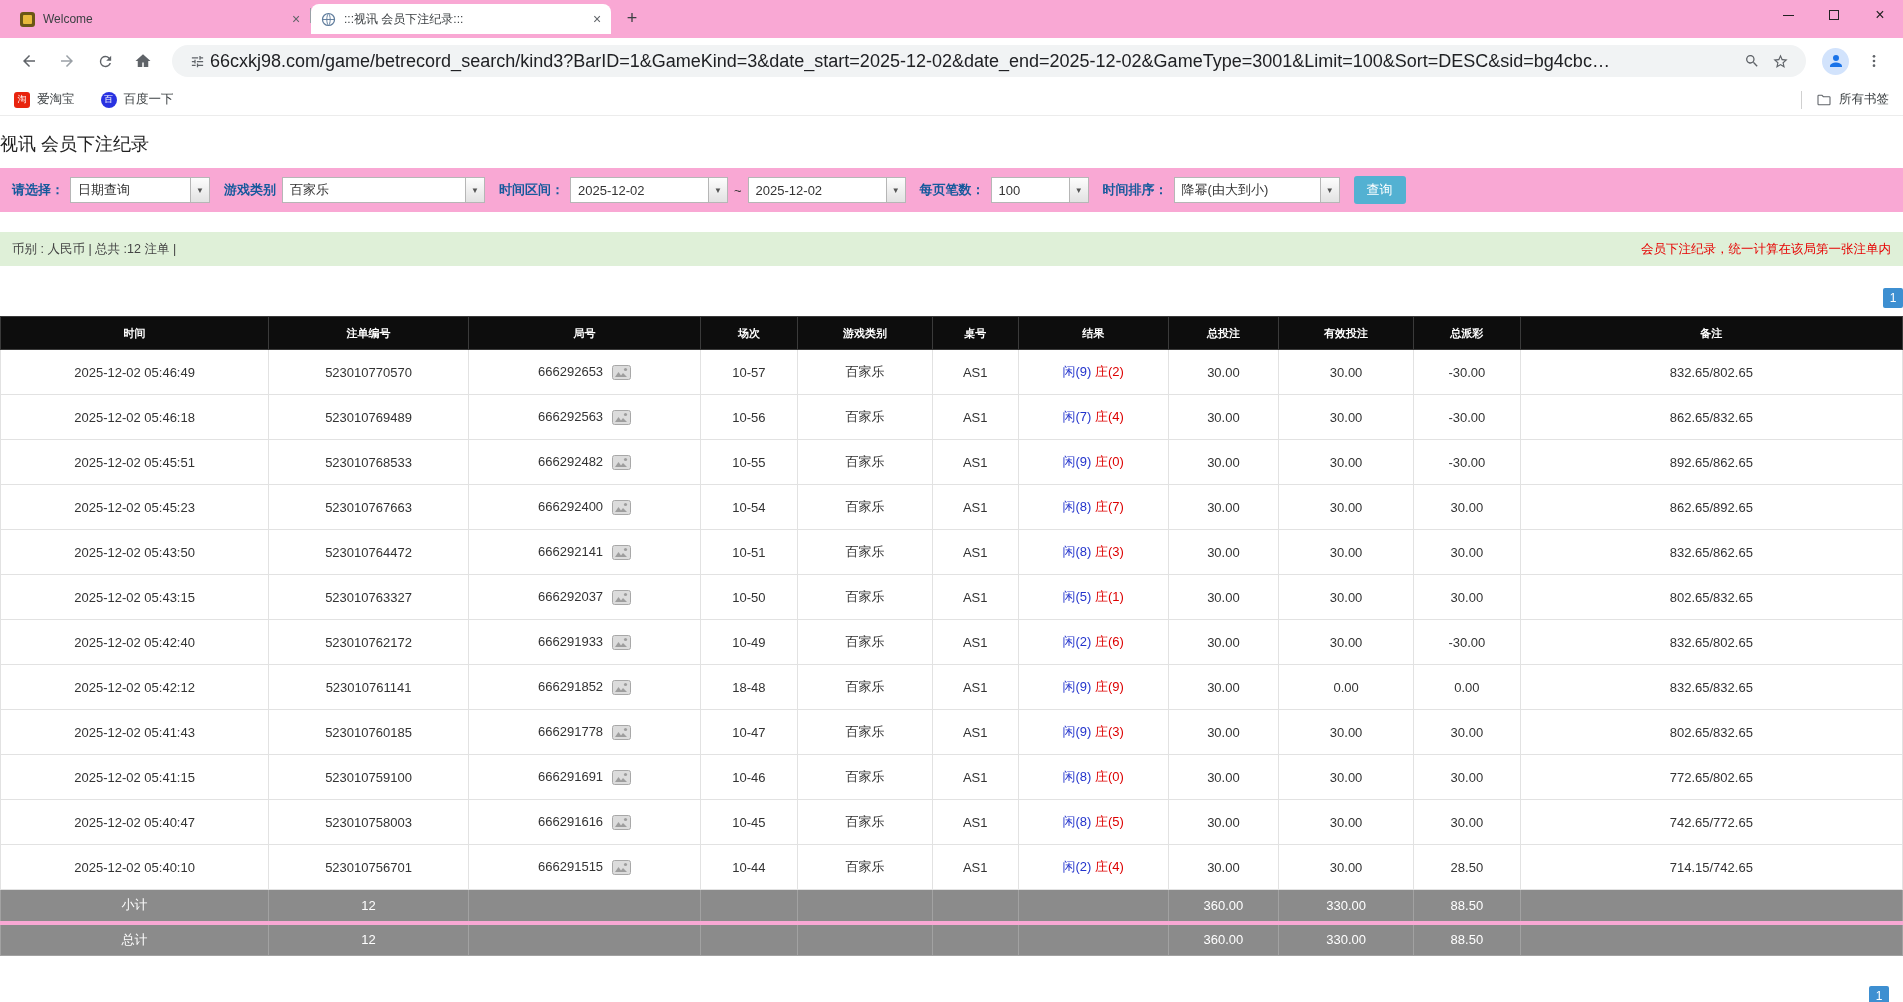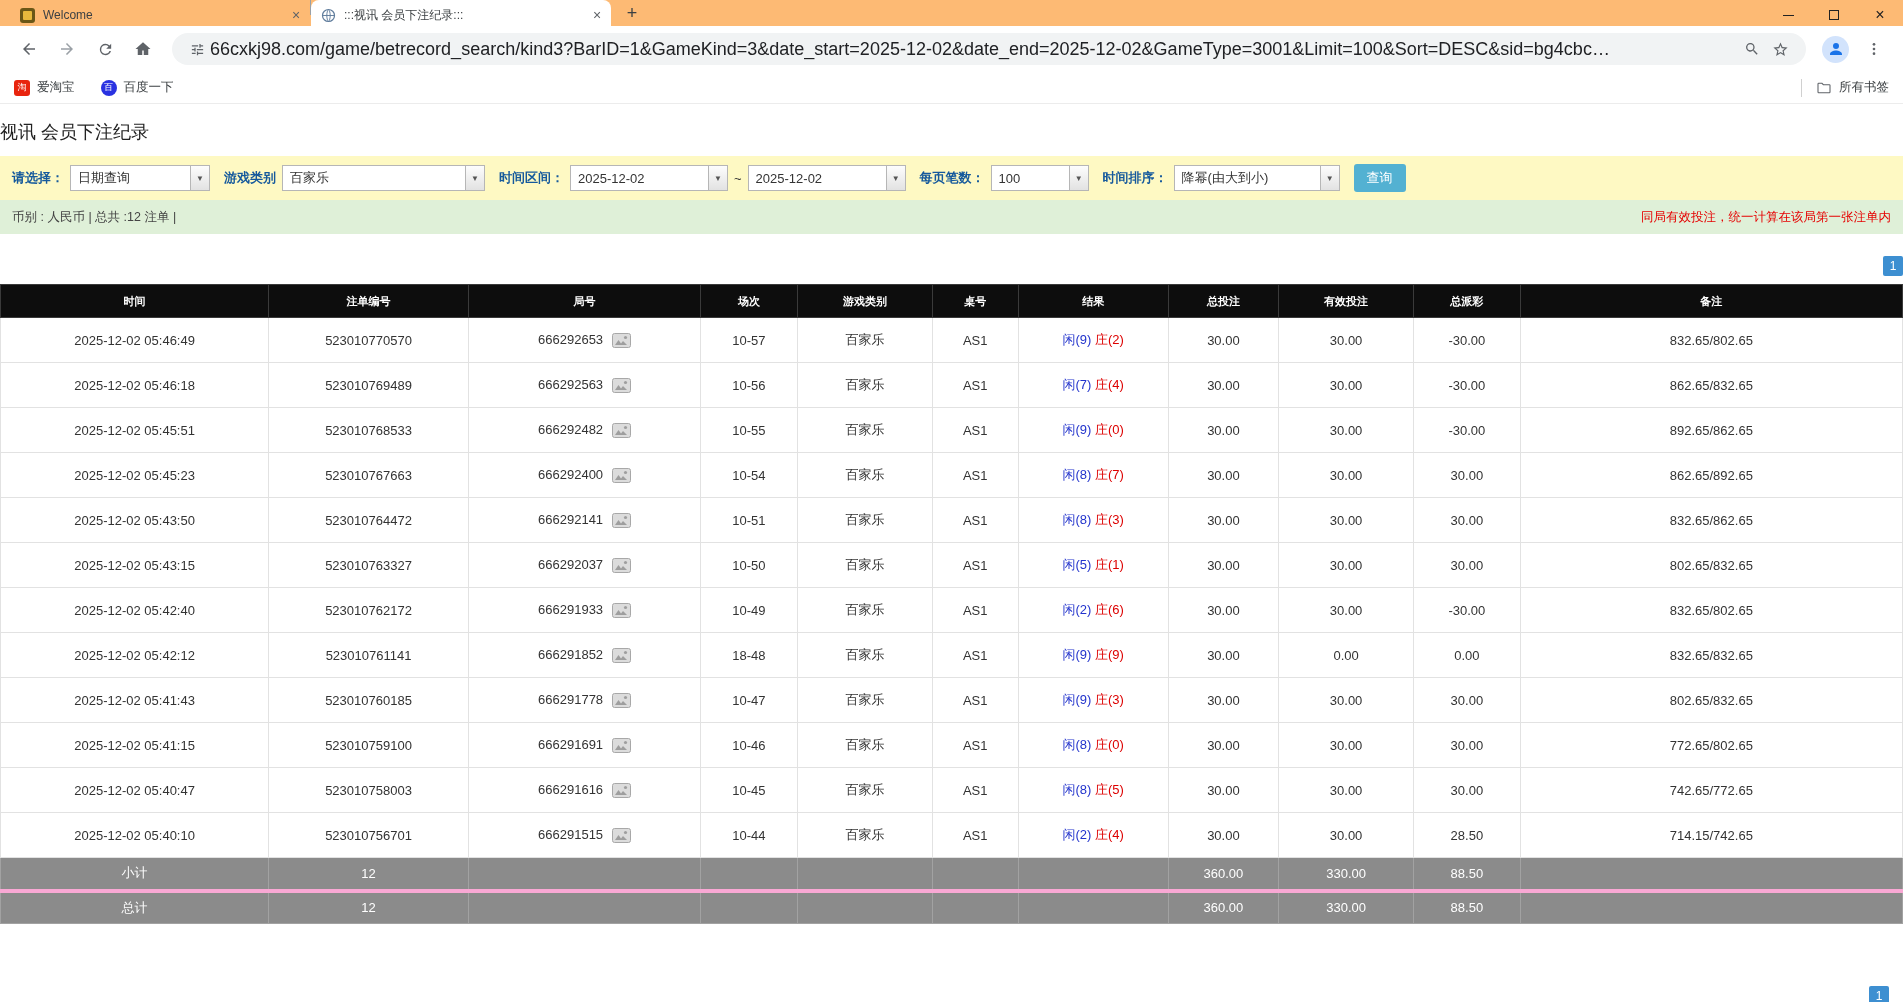--- a/index.html
+++ b/index.html
@@ -1,21 +1,21 @@
 <!DOCTYPE html>
 <html><head>
 <meta charset="utf-8">
 <style>
   *{box-sizing:border-box;}
   html,body{margin:0;padding:0;}
   body{width:1903px;height:1002px;overflow:hidden;background:#fff;
        font-family:"Liberation Sans","DejaVu Sans",sans-serif;position:relative;color:#333;}
 
   
-  .tabstrip{height:26px;background:#fdba74;display:flex;align-items:flex-start;padding-left:10px;position:relative;}
+  .tabstrip{height:38px;background:#f9a8d4;display:flex;align-items:center;padding-left:10px;position:relative;}
   .tab{width:300px;height:30px;display:flex;align-items:center;padding:0 6px 0 10px;
        border-radius:8px 8px 0 0;color:#3c4043;font-size:12px;cursor:pointer;}
   .tab.active{background:#fff;}
   .favicon{width:15px;height:15px;margin-right:8px;flex:none;display:flex;align-items:center;justify-content:center;}
   .fav-welcome{background:#6b5716;border-radius:3px;position:relative;}
   .fav-welcome::after{content:"";position:absolute;inset:3px;background:#e8b93c;border-radius:1px;}
   .tab-title{flex:1;white-space:nowrap;overflow:hidden;text-overflow:ellipsis;}
   .tab-close{width:16px;height:16px;border-radius:50%;display:flex;align-items:center;justify-content:center;
              color:#5f6368;font-size:14px;margin-left:6px;flex:none;cursor:pointer;}
   .tab-divider{width:1px;height:15px;background:#9aa0a6;margin:0 0 8px 0;}
@@ -44,34 +44,34 @@
           color:#fff;font-size:9px;border-radius:3px;}
   .bm-taobao{background:#e8240e;}
   .bm-baidu{background:#2932e1;border-radius:50%;}
   .bm-right{margin-left:auto;display:flex;align-items:center;cursor:pointer;}
   .bm-sep{width:1px;height:18px;background:#d0d0d0;margin-right:14px;}
   .bm-right svg{margin-right:7px;}
 
   
   .content{padding:0 0;position:relative;}
   .page-title{font-size:18px;color:#222;margin:16px 0 12px 0;}
-  .filterbar{background:#fef9c3;height:44px;display:flex;align-items:center;padding:0 12px;font-size:13px;}
+  .filterbar{background:#f9a8d4;height:44px;display:flex;align-items:center;padding:0 12px;font-size:13px;}
   .flabel{color:#15599c;font-weight:bold;margin:0 6px 0 14px;white-space:nowrap;}
   .flabel:first-child{margin-left:0;}
   .combo{display:inline-flex;height:26px;flex:none;}
   .combo input{border:1px solid #b6b6b6;border-right:none;padding:0 7px;font-size:13px;color:#333;
                flex:1;min-width:0;height:26px;background:#fff;outline:none;}
   .combo .dd{width:20px;height:26px;border:1px solid #b6b6b6;background:linear-gradient(#fdfdfd,#e2e2e2);
              display:flex;align-items:center;justify-content:center;font-size:8px;color:#555;cursor:pointer;}
   .w1{width:140px;} .w2{width:203px;} .w3{width:158px;border-radius:6px;} .w4{width:98px;} .w5{width:166px;}
   .tilde{margin:0 6px;color:#333;}
   .search-btn{margin-left:14px;background:#53b1d2;border:none;color:#fff;font-size:13px;height:28px;
               padding:0 13px;border-radius:3px;cursor:pointer;font-family:inherit;}
 
-  .greenbar{margin-top:0;background:#dff0d8;height:34px;display:flex;align-items:center;
+  .greenbar{margin-top:20px;background:#dff0d8;height:34px;display:flex;align-items:center;
             justify-content:space-between;padding:0 12px;font-size:12.5px;color:#444;}
   .greenbar .warn{color:#e60000;}
 
   .pager-top{margin:22px 0 8px 0;text-align:right;height:20px;}
   .pagebox{display:inline-block;width:20px;height:20px;background:#3d8fd1;color:#fff;font-size:12px;
            line-height:20px;text-align:center;border-radius:2px;cursor:pointer;}
   .pager-bottom{position:absolute;right:14px;top:986px;}
 
   table.bets{width:100%;border-collapse:collapse;table-layout:fixed;font-size:13px;}
   table.bets thead th{background:#0d0d0d;color:#fff;font-weight:bold;height:33px;font-size:11px;
@@ -226,21 +226,21 @@
     <span class="combo w5">
       <input value="降幂(由大到小)" style="">
       <span class="dd">▼</span>
     </span>
 
     <button class="search-btn">查询</button>
   </div>
 
   <div class="greenbar">
     <span>币别 : 人民币 | 总共 :12 注单 |</span>
-    <span class="warn">同局有效投注，统一计算在该局第一张注单内</span>
+    <span class="warn">会员下注纪录，统一计算在该局第一张注单内</span>
   </div>
 
   <div class="pager-top">
     <span class="pagebox">1</span>
   </div>
 
   <table class="bets">
     <colgroup>
       <col style="width:14.1%">
         <col style="width:10.5%">

